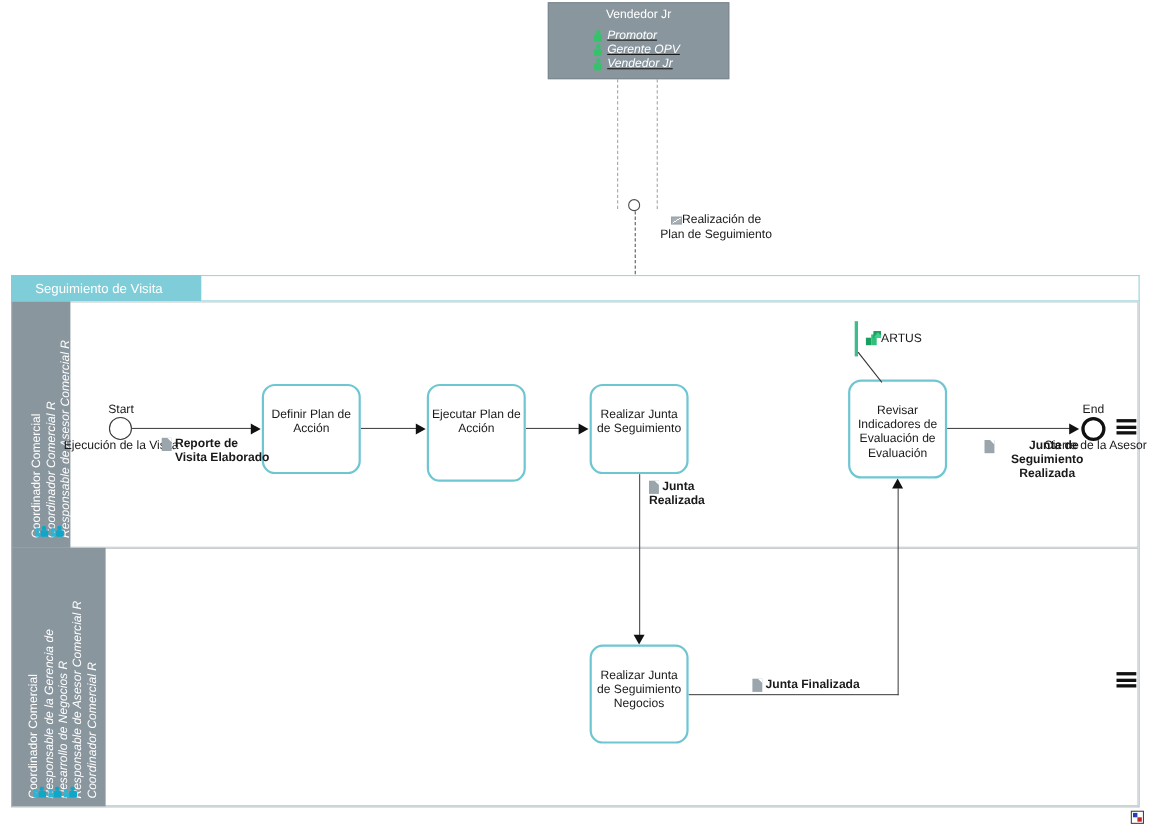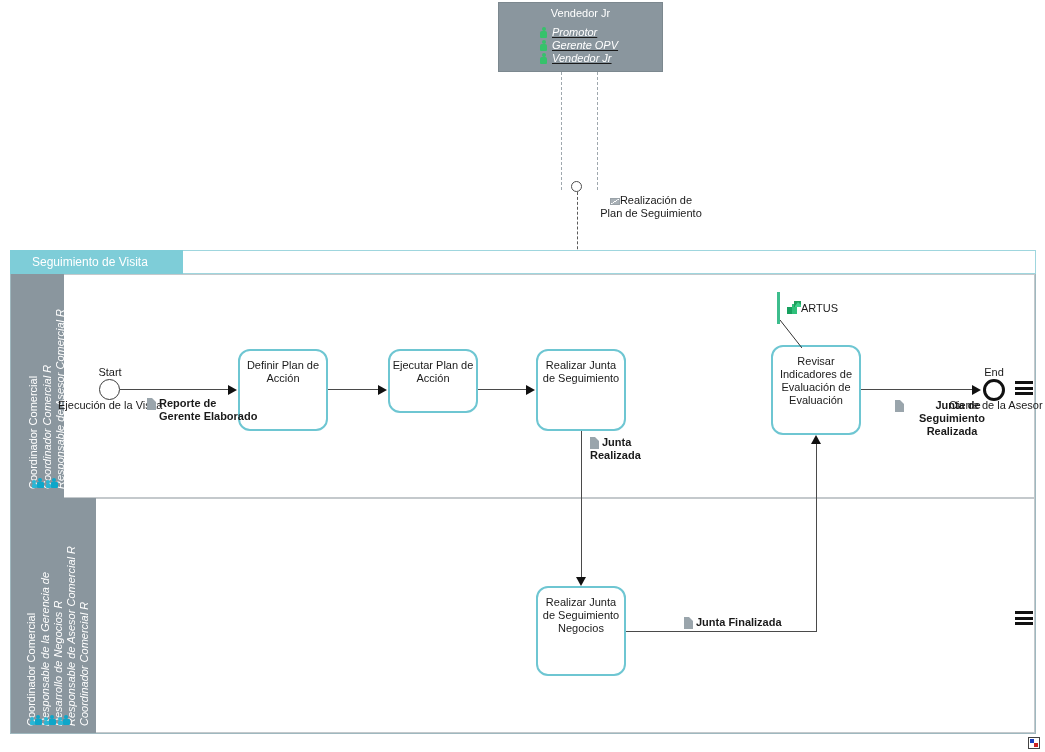--- a/index.html
+++ b/index.html
@@ -84,24 +84,24 @@
   .grp-ico i{position:absolute;display:block;background:#2bb6d4;}
   .grp-ico i:nth-child(1){left:0;top:2px;width:4px;height:4px;border-radius:50%;}
   .grp-ico i:nth-child(2){left:0px;top:6px;width:5px;height:4px;border-radius:1px;}
   .grp-ico i:nth-child(3){left:6px;top:0px;width:4px;height:4px;border-radius:50%;background:#0ea6c9;}
   .grp-ico i:nth-child(4){left:5px;top:4px;width:7px;height:6px;border-radius:1px;background:#0ea6c9;}
 
   
   .task{
     background:#ffffff;border:2px solid #6ec6d2;border-radius:12px;
     box-sizing:border-box;text-align:center;font-size:11px;color:#1a1a1a;
-    padding-top:8px;line-height:13px;
+    padding-top:20px;line-height:13px;
   }
   #t-definir{left:238px;top:349px;width:90px;height:82px;}
-  #t-ejecutar{left:388px;top:349px;width:90px;height:64px;}
+  #t-ejecutar{left:388px;top:349px;width:90px;height:89px;}
   #t-realizar{left:536px;top:349px;width:90px;height:82px;}
   #t-revisar{left:771px;top:345px;width:90px;height:90px;}
   #t-gerencial{left:536px;top:586px;width:90px;height:90px;}
 
   
   #start-ev{left:99px;top:379px;width:21px;height:21px;border-radius:50%;
     border:1px solid #3a3a3a;background:#ffffff;box-sizing:border-box;}
   #start-lbl{left:82px;top:366px;width:56px;text-align:center;}
   #end-ev{left:983px;top:379px;width:22px;height:22px;border-radius:50%;
     border:3px solid #111111;background:#ffffff;box-sizing:border-box;}
@@ -287,21 +287,21 @@
   <rect x="5" y="3" width="5" height="10" fill="#2fc07a"></rect>
   <polygon points="7,0 14,0 14,6 7,6" fill="#1f9e5c"></polygon>
   <polygon points="8,5 11,1 14,4 14,6 8,6" fill="#3ed18c"></polygon>
 </svg>
 <div class="abs" id="artus-txt">ARTUS</div>
 
 <div class="do" style="left:147px;top:397px;">
   <span class="do-ico"></span>
   <span class="do-txt">
     <b style="font-weight:bold;">Reporte de</b><br>
-    <b style="font-weight:bold;">Gerente Elaborado</b>
+    <b style="font-weight:bold;">Visita Elaborado</b>
   </span>
 </div>
 
 <div class="do" style="left:590px;top:436px;">
   <span class="do-ico"></span>
   <span class="do-txt">
     <b style="font-weight:bold;">Junta</b><br>
     <b style="font-weight:bold;margin-left:-12px;display:inline-block;">Realizada</b>
   </span>
 </div>

